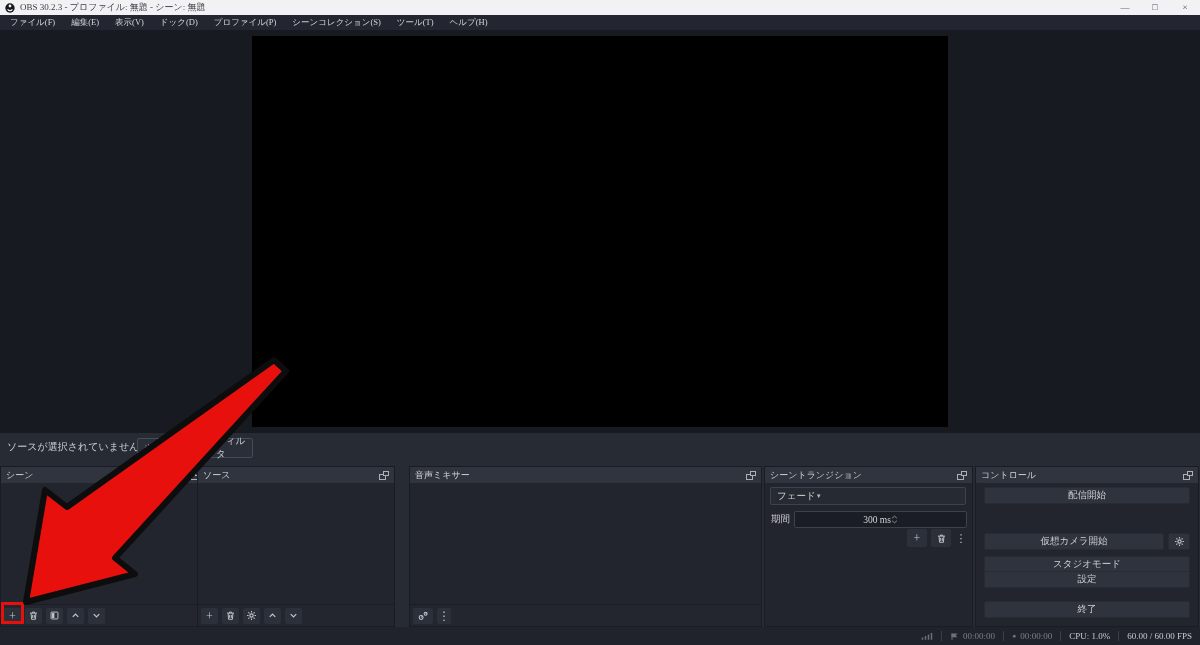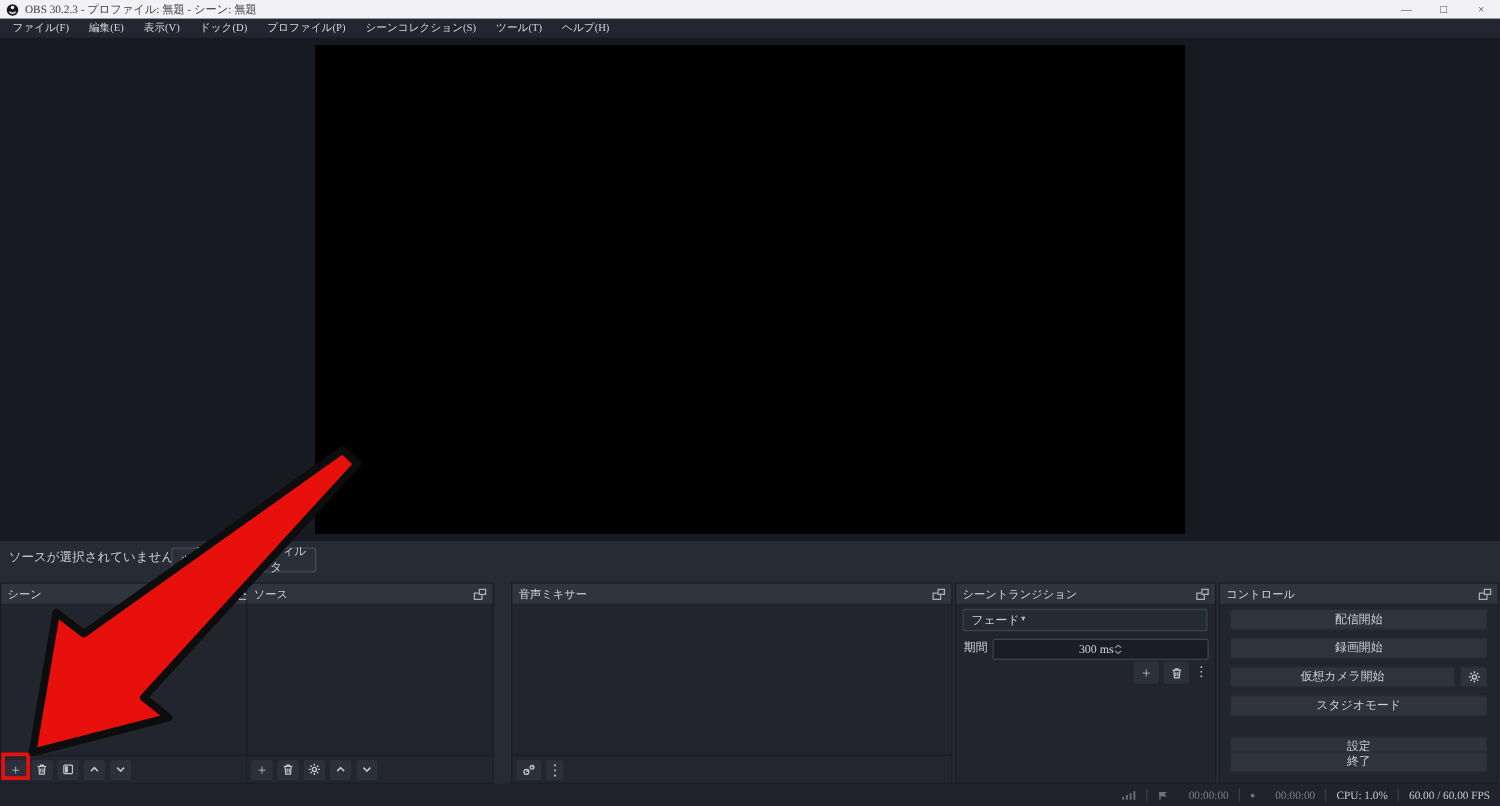--- a/index.html
+++ b/index.html
@@ -76,21 +76,21 @@
         border-radius:2px;color:#cfd0d3;font-size:9.5px;display:flex;align-items:center;justify-content:center;}
   .cbtn.short{width:180px;}
   .gearbtn{position:absolute;left:192px;width:22px;height:17px;background:#2e333e;border:1px solid #272b34;
            border-radius:2px;color:#c3c5c9;display:flex;align-items:center;justify-content:center;}
 
   
   .statusbar{position:absolute;left:0;top:627px;width:1200px;height:18px;background:#20232b;
              display:flex;align-items:center;justify-content:flex-end;padding-right:8px;gap:8px;
              font-size:9px;color:#7c7f85;}
   .statusbar .sep{width:1px;height:10px;background:#3a3e48;}
-  .sitem{display:flex;align-items:center;gap:16px;white-space:nowrap;}
+  .sitem{display:flex;align-items:center;gap:4px;white-space:nowrap;}
   .sitem.bright{color:#c9cacd;}
   .rec-dot{font-size:7px;color:#6e7177;line-height:1;}
 
   
   .arrow-overlay{position:absolute;left:0;top:0;width:1200px;height:645px;pointer-events:none;z-index:50;}
   .hl-rect{position:absolute;left:1px;top:602px;width:23px;height:22px;border:3px solid #e8100c;
            z-index:49;pointer-events:none;}
 </style>
 </head>
 <body>
@@ -282,32 +282,31 @@
 
   <div class="dock" id="dock-controls">
     <div class="dock-header">
       <span class="dock-title">コントロール</span>
       <span class="popout">
           <span class="sq-back"></span>
           <span class="sq-front"></span>
         </span>
     </div>
     <div class="cbtn" style="top:20px;">配信開始</div>
-    <div class="cbtn" style="top:43px;">録画開始</div>
     <div class="cbtn short" style="top:66px;">仮想カメラ開始</div>
     <div class="gearbtn" style="top:66px;">
       <svg width="11" height="11" viewBox="0 0 16 16">
         <g stroke="#c3c5c9" stroke-width="1.6" fill="none">
           <circle cx="8" cy="8" r="2.4"></circle>
           <path d="M8 1.5v2.2M8 12.3v2.2M1.5 8h2.2M12.3 8h2.2M3.4 3.4l1.6 1.6M11 11l1.6 1.6M12.6 3.4L11 5M5 11l-1.6 1.6"></path>
         </g>
       </svg>
     </div>
     <div class="cbtn" style="top:89px;">スタジオモード</div>
-    <div class="cbtn" style="top:122px;">設定</div>
+    <div class="cbtn" style="top:104px;">設定</div>
     <div class="cbtn" style="top:134px;">終了</div>
   </div>
 
   <div class="statusbar">
     <span class="sitem">
       <svg width="12" height="10" viewBox="0 0 16 12">
         <g fill="#6b6e74">
           <rect x="1" y="8" width="2" height="3"></rect>
             <rect x="5" y="6" width="2" height="5"></rect>
           <rect x="9" y="4" width="2" height="7"></rect>

